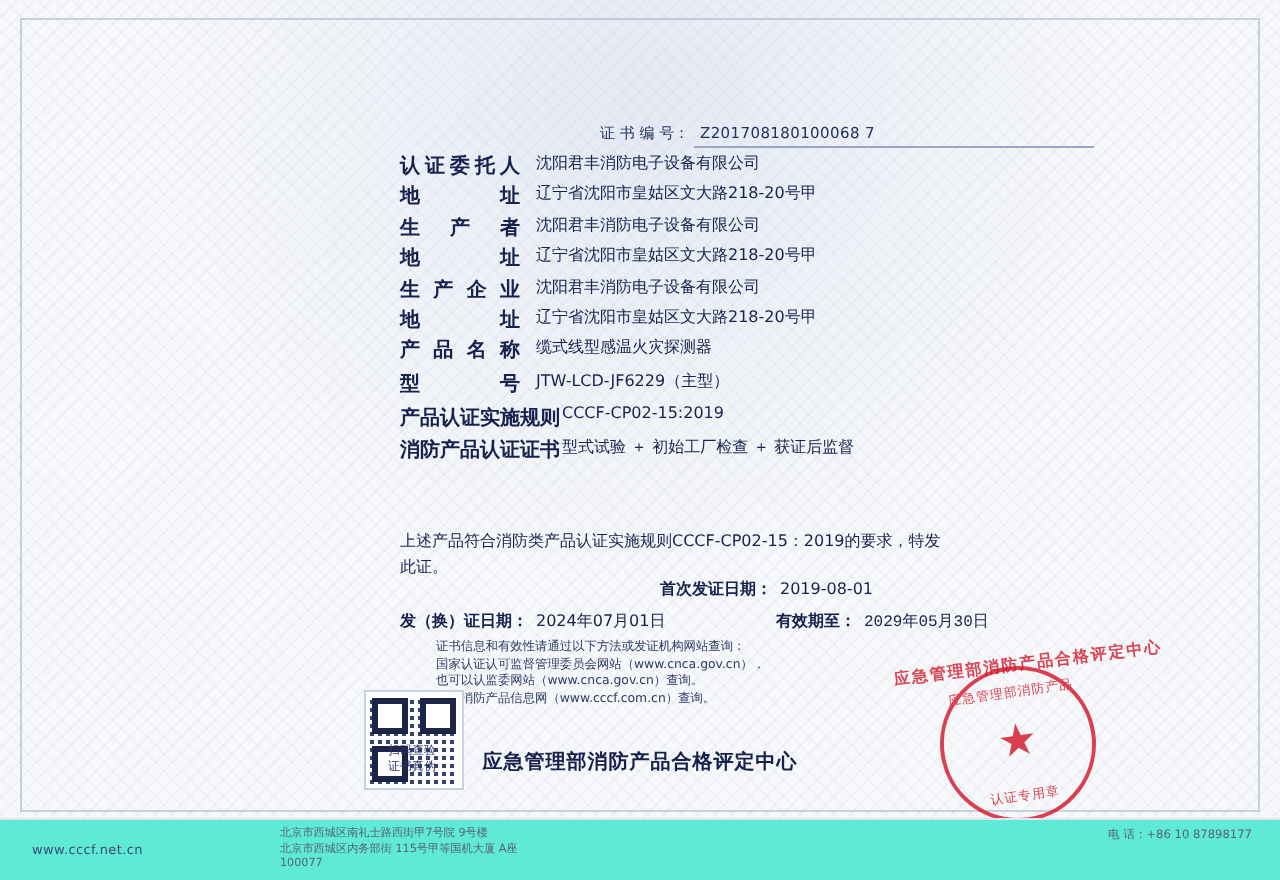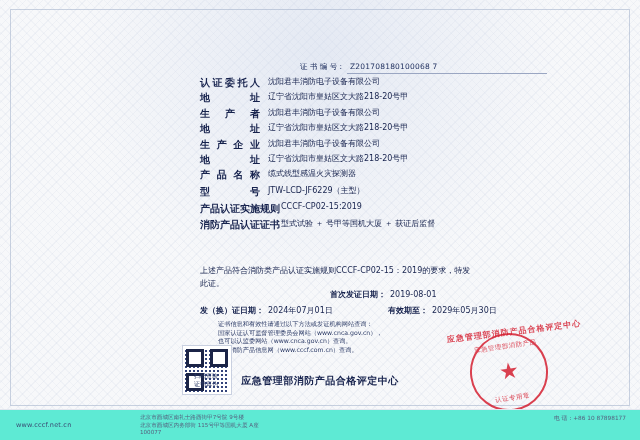--- a/index.html
+++ b/index.html
@@ -150,21 +150,21 @@
   }
   .date-issue .v { font-weight: normal; margin: 0 6px 0 4px; }
   .date-valid {
     position: absolute;
     left: 388px; top: 305px;
     font-size: 8px;
     font-weight: bold;
     color: #16224d;
     white-space: nowrap;
   }
-  .date-valid .v { font-weight: normal; margin-left: 4px; }
+  .date-valid .v { font-weight: normal; margin-left: 4px; font-family: Liberation Mono, monospace; }
 
   
   .notes {
     position: absolute;
     left: 218px; top: 320px;
     width: 360px;
     font-size: 6.2px;
     line-height: 8.6px;
     color: #2b3a66;
   }
@@ -335,21 +335,21 @@
     <div class="row tall">
         <div class="lab">型 号</div>
         <div class="val">JTW-LCD-JF6229（主型）</div>
       </div>
     <div class="row tall">
         <div class="lab wide">产品认证实施规则</div>
         <div class="val" style="left:281px">CCCF-CP02-15:2019</div>
       </div>
     <div class="row tall">
         <div class="lab wide">消防产品认证证书</div>
-        <div class="val" style="left:281px">型式试验 ＋ 号甲等国机大厦 ＋ 获证后监督</div>
+        <div class="val" style="left:281px">型式试验 ＋ 初始工厂检查 ＋ 获证后监督</div>
       </div>
   </div>
 
   <div class="statement">
     <div>上述产品符合消防类产品认证实施规则CCCF-CP02-15：2019的要求，特发</div>
     <div class="l2">此证。</div>
   </div>
 
   <div class="date-first">
     <span>首次发证日期：</span><span class="v">2019-08-01</span>

